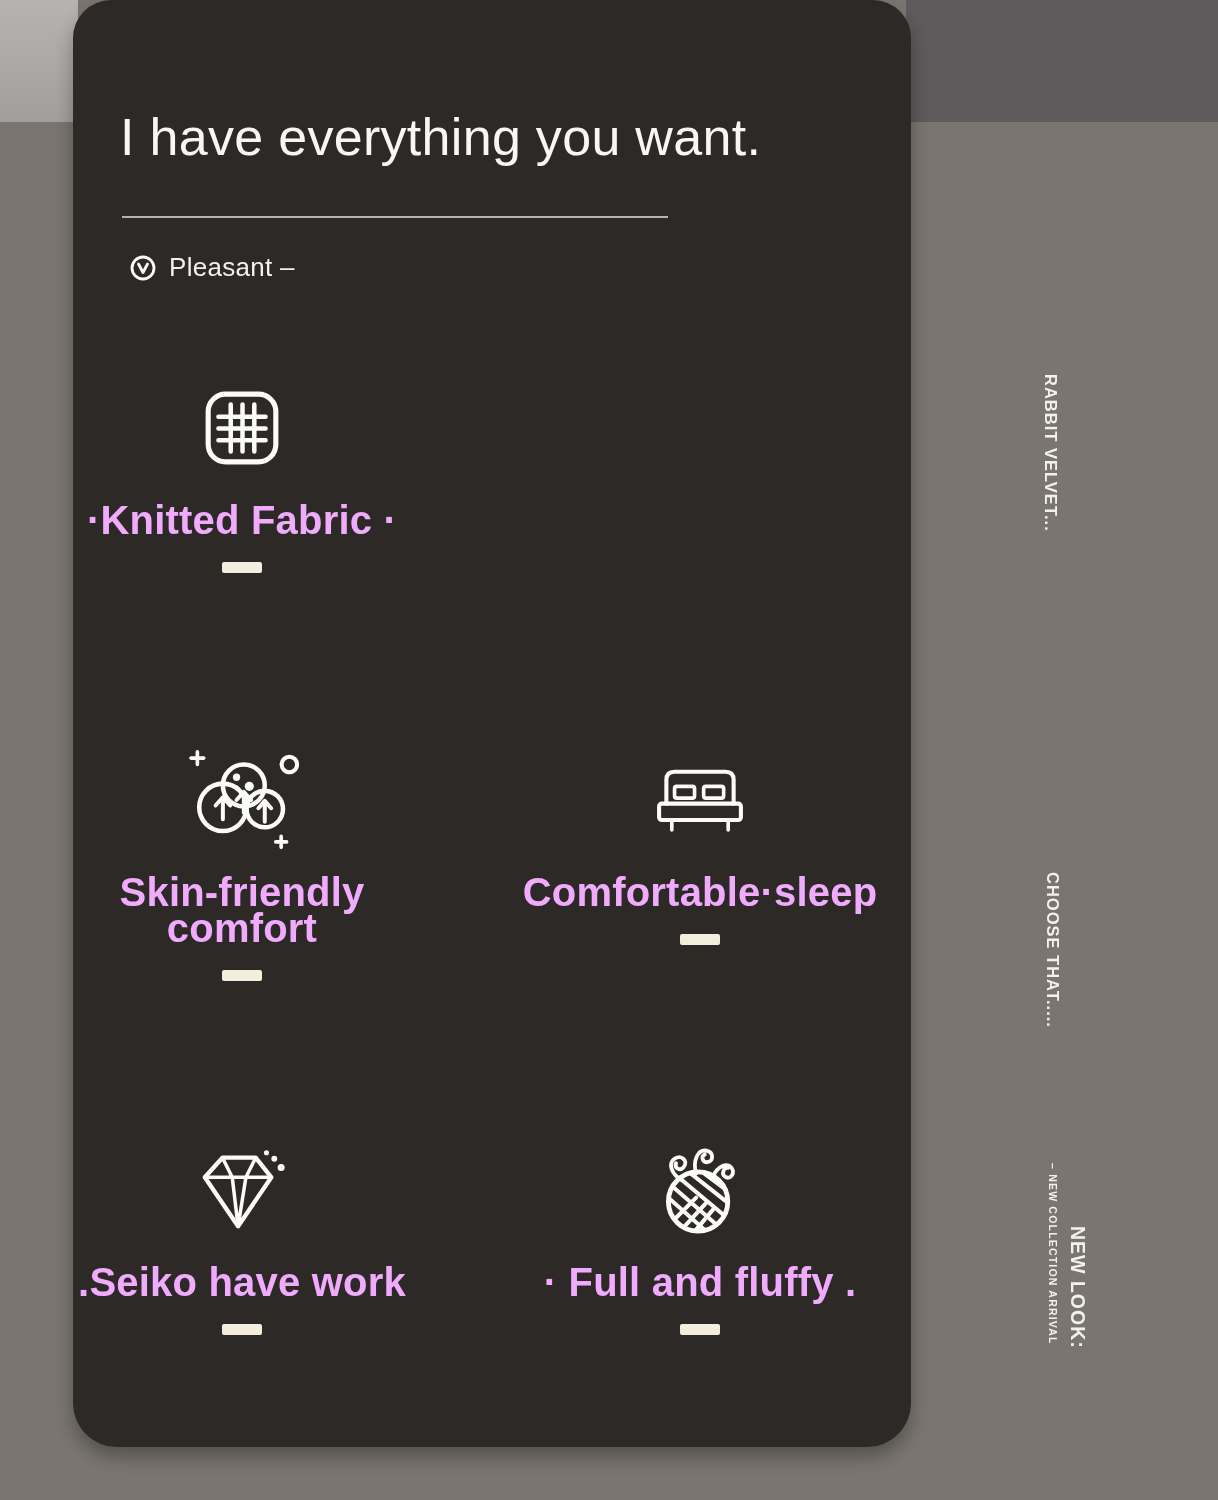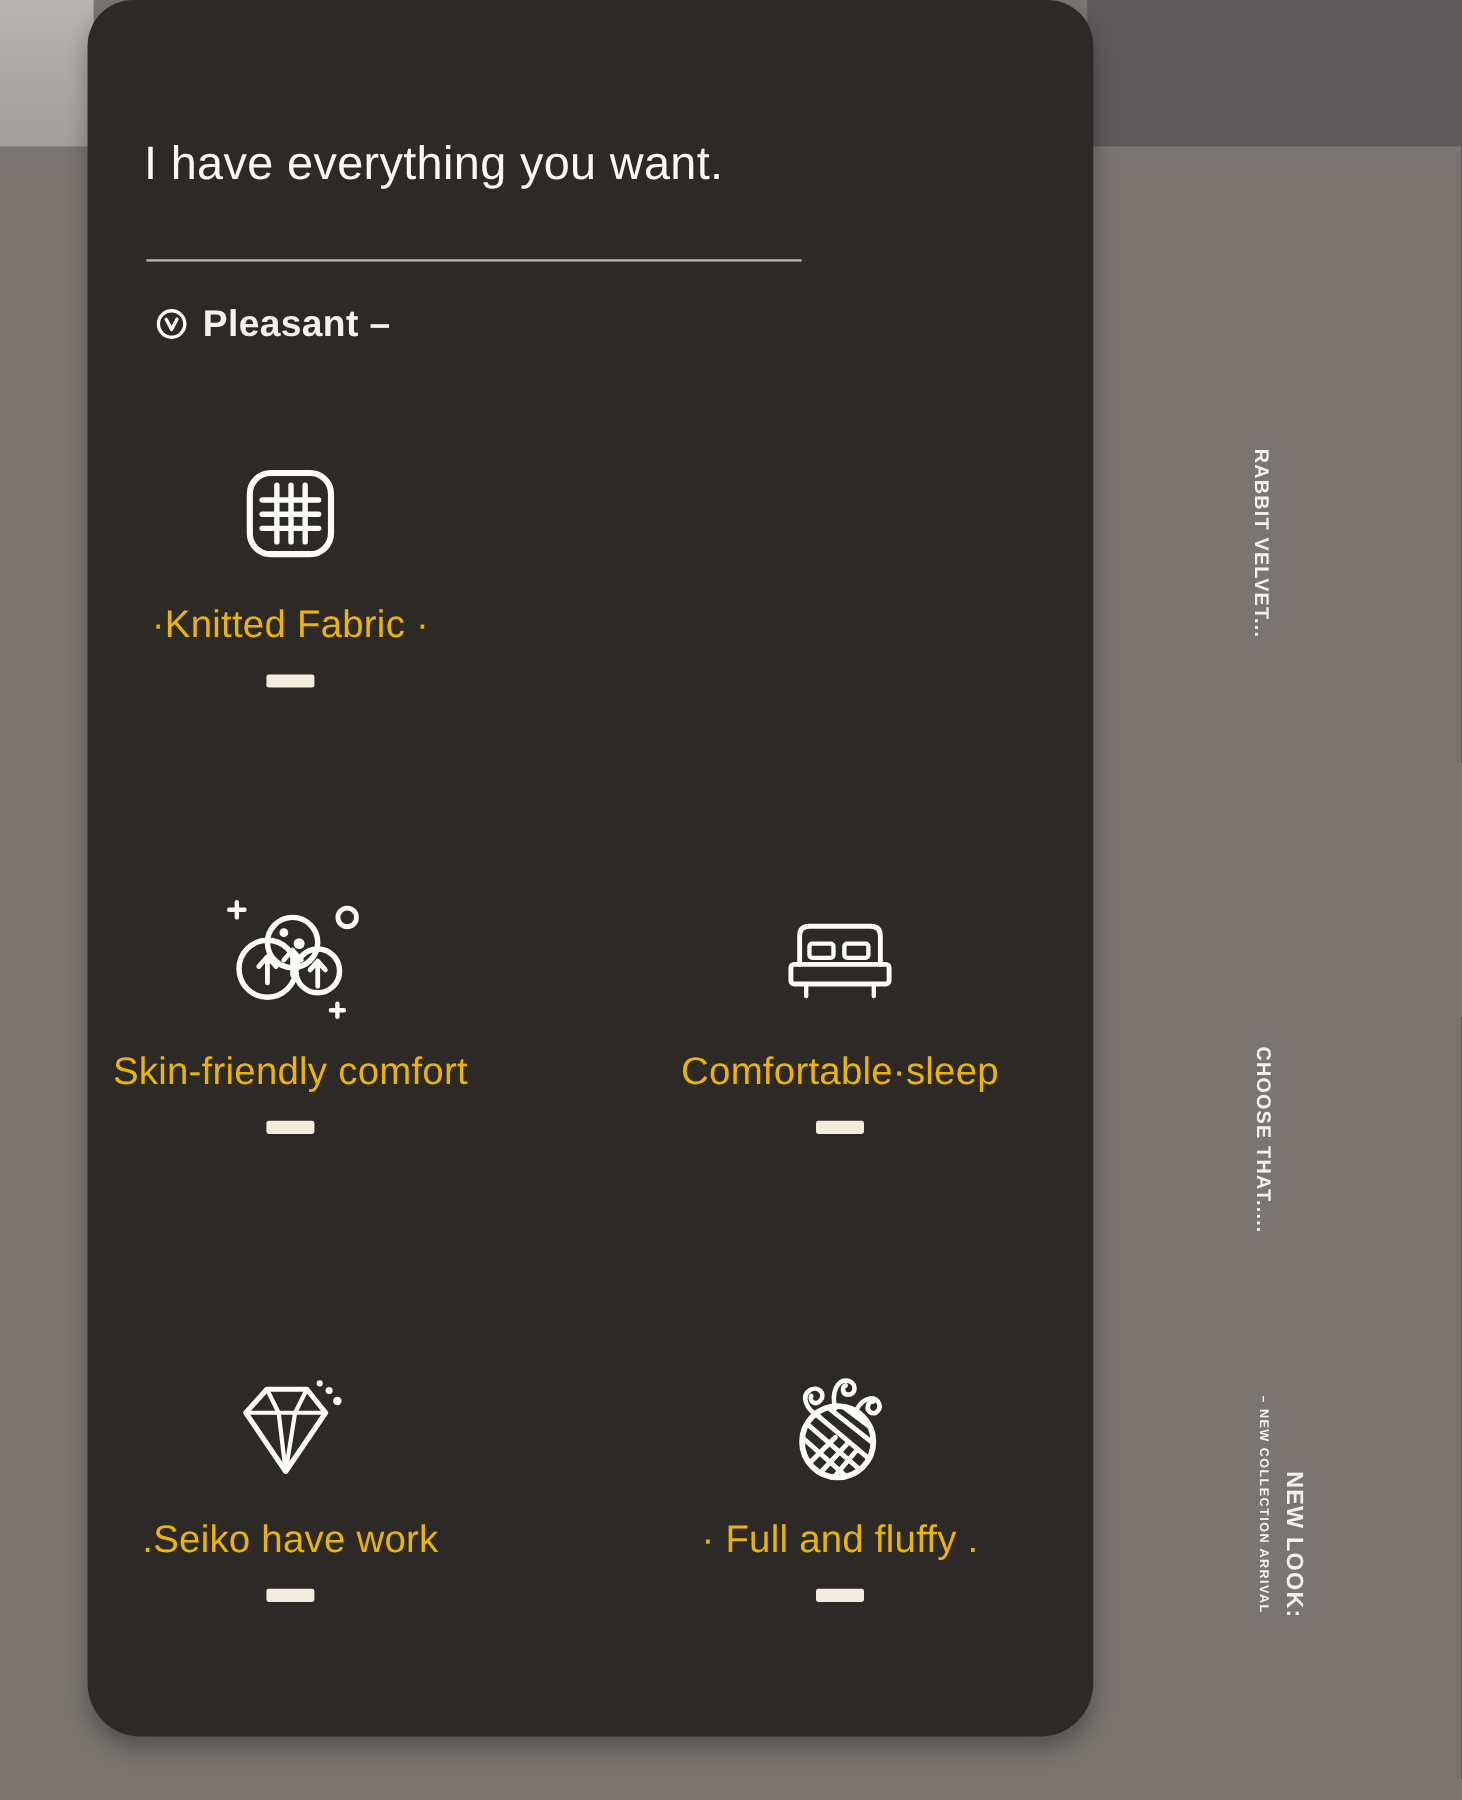--- a/index.html
+++ b/index.html
@@ -13,35 +13,35 @@
   .band-left{left:0;width:78px;background:linear-gradient(#b6b4b2,#a19f9d);}
   .band-right{left:906px;width:312px;background:#5e5b5c;}
 
   .card{
     position:absolute;left:73px;top:0;width:838px;height:1447px;
     background:#2c2927;border-radius:38px 38px 44px 44px;
     box-shadow:0 10px 18px rgba(0,0,0,.30);
   }
   .title{
     position:absolute;left:47px;top:112px;margin:0;
-    font-size:39px;font-weight:400;letter-spacing:.3px;color:#f8f7f6;line-height:50px;
+    font-size:52px;font-weight:400;letter-spacing:.3px;color:#f8f7f6;line-height:50px;
   }
   .rule{position:absolute;left:49px;top:216px;width:546px;height:2px;background:#b5b2af;}
   .pleasant{position:absolute;left:55px;top:252px;display:flex;align-items:center;gap:11px;}
-  .pleasant-label{font-size:31px;font-weight:700;color:#f2f1ef;letter-spacing:.3px;}
+  .pleasant-label{font-size:26px;font-weight:400;color:#f2f1ef;letter-spacing:.3px;}
 
   .cell{position:absolute;text-align:center;}
   .c1{left:0;width:338px;}
   .c2{left:434px;width:386px;}
   .r1{top:380px;}
   .r2{top:752px;}
   .r3{top:1142px;}
   .icon-box{height:96px;display:flex;align-items:center;justify-content:center;}
   .big-word{font-size:64px;font-weight:400;color:#fcfcfc;line-height:96px;letter-spacing:1px;}
-  .feat-label{margin-top:26px;font-size:32px;line-height:36px;color:#eab308;letter-spacing:.2px;}
+  .feat-label{margin-top:26px;font-size:40px;line-height:36px;color:#f0abfc;letter-spacing:.2px;font-weight:bold;}
   .dash{width:40px;height:11px;border-radius:2px;background:#f2eddc;margin:24px auto 0;}
 
   svg{display:block;}
   .stroke{fill:none;stroke:#fbfbfa;stroke-linecap:round;stroke-linejoin:round;}
   .fill{fill:#fbfbfa;stroke:none;}
 
   .v{
     position:absolute;writing-mode:vertical-rl;text-orientation:mixed;
     font-weight:700;color:#f3f1ed;white-space:nowrap;line-height:1.2;
   }

